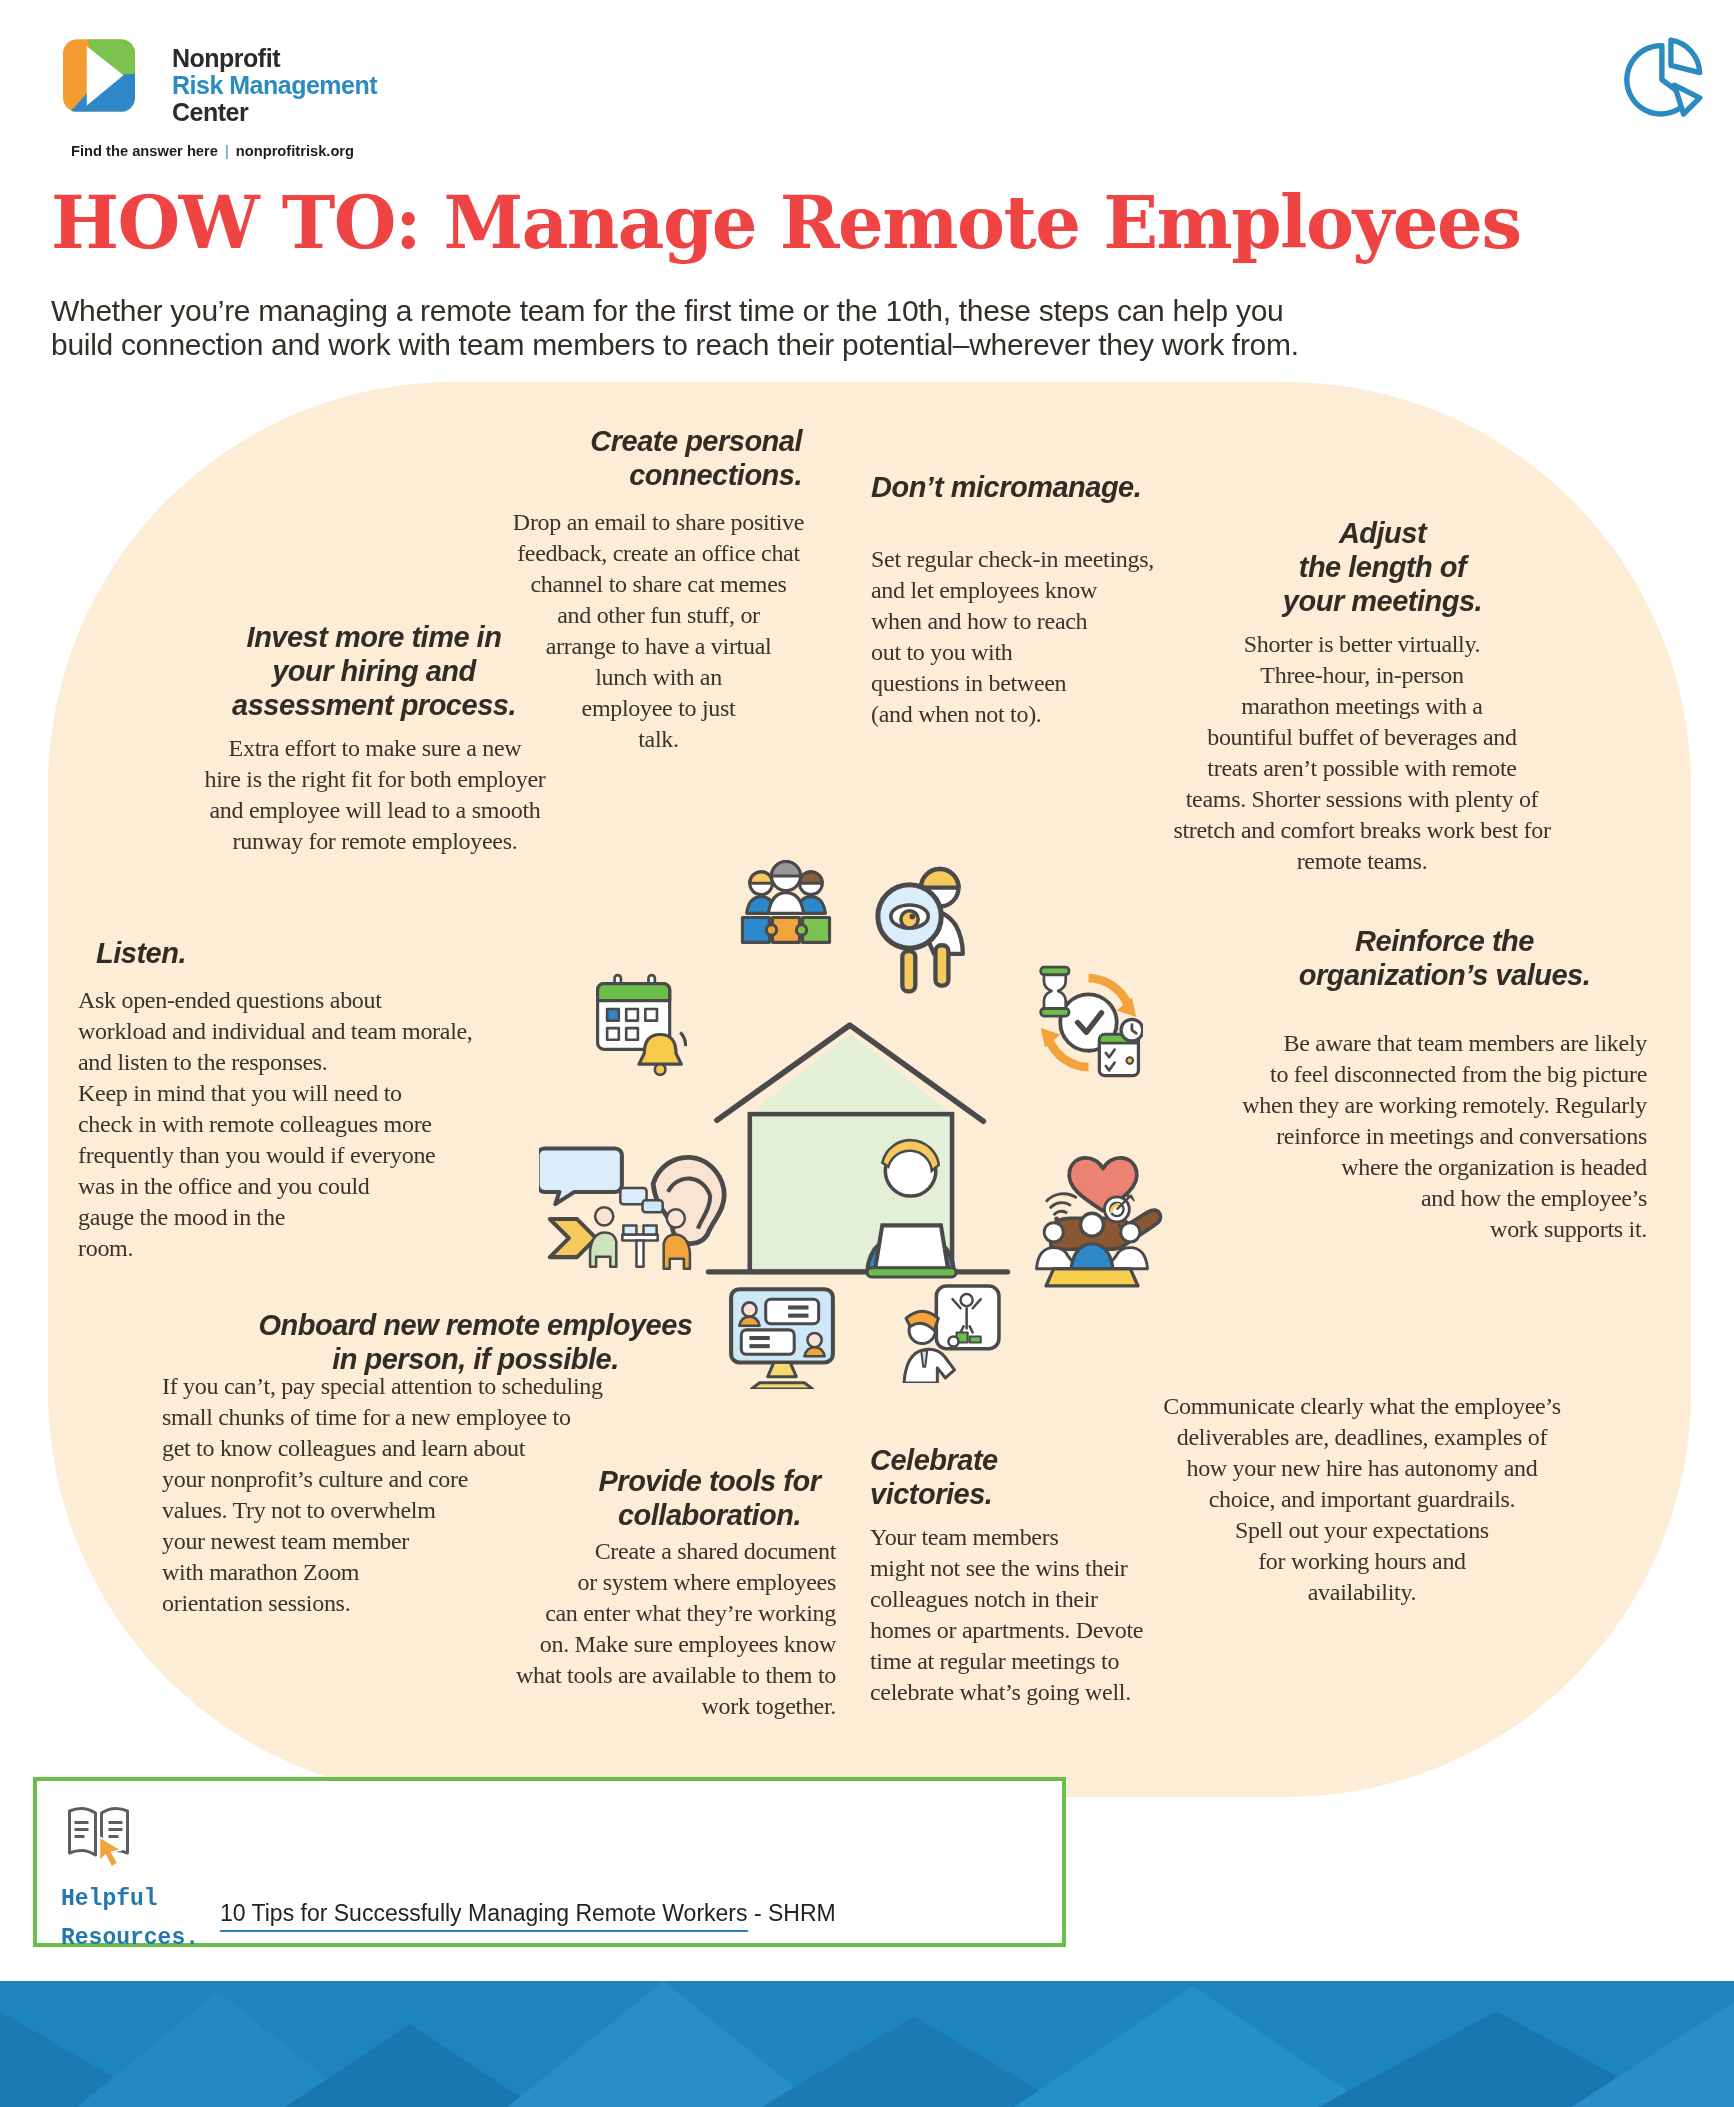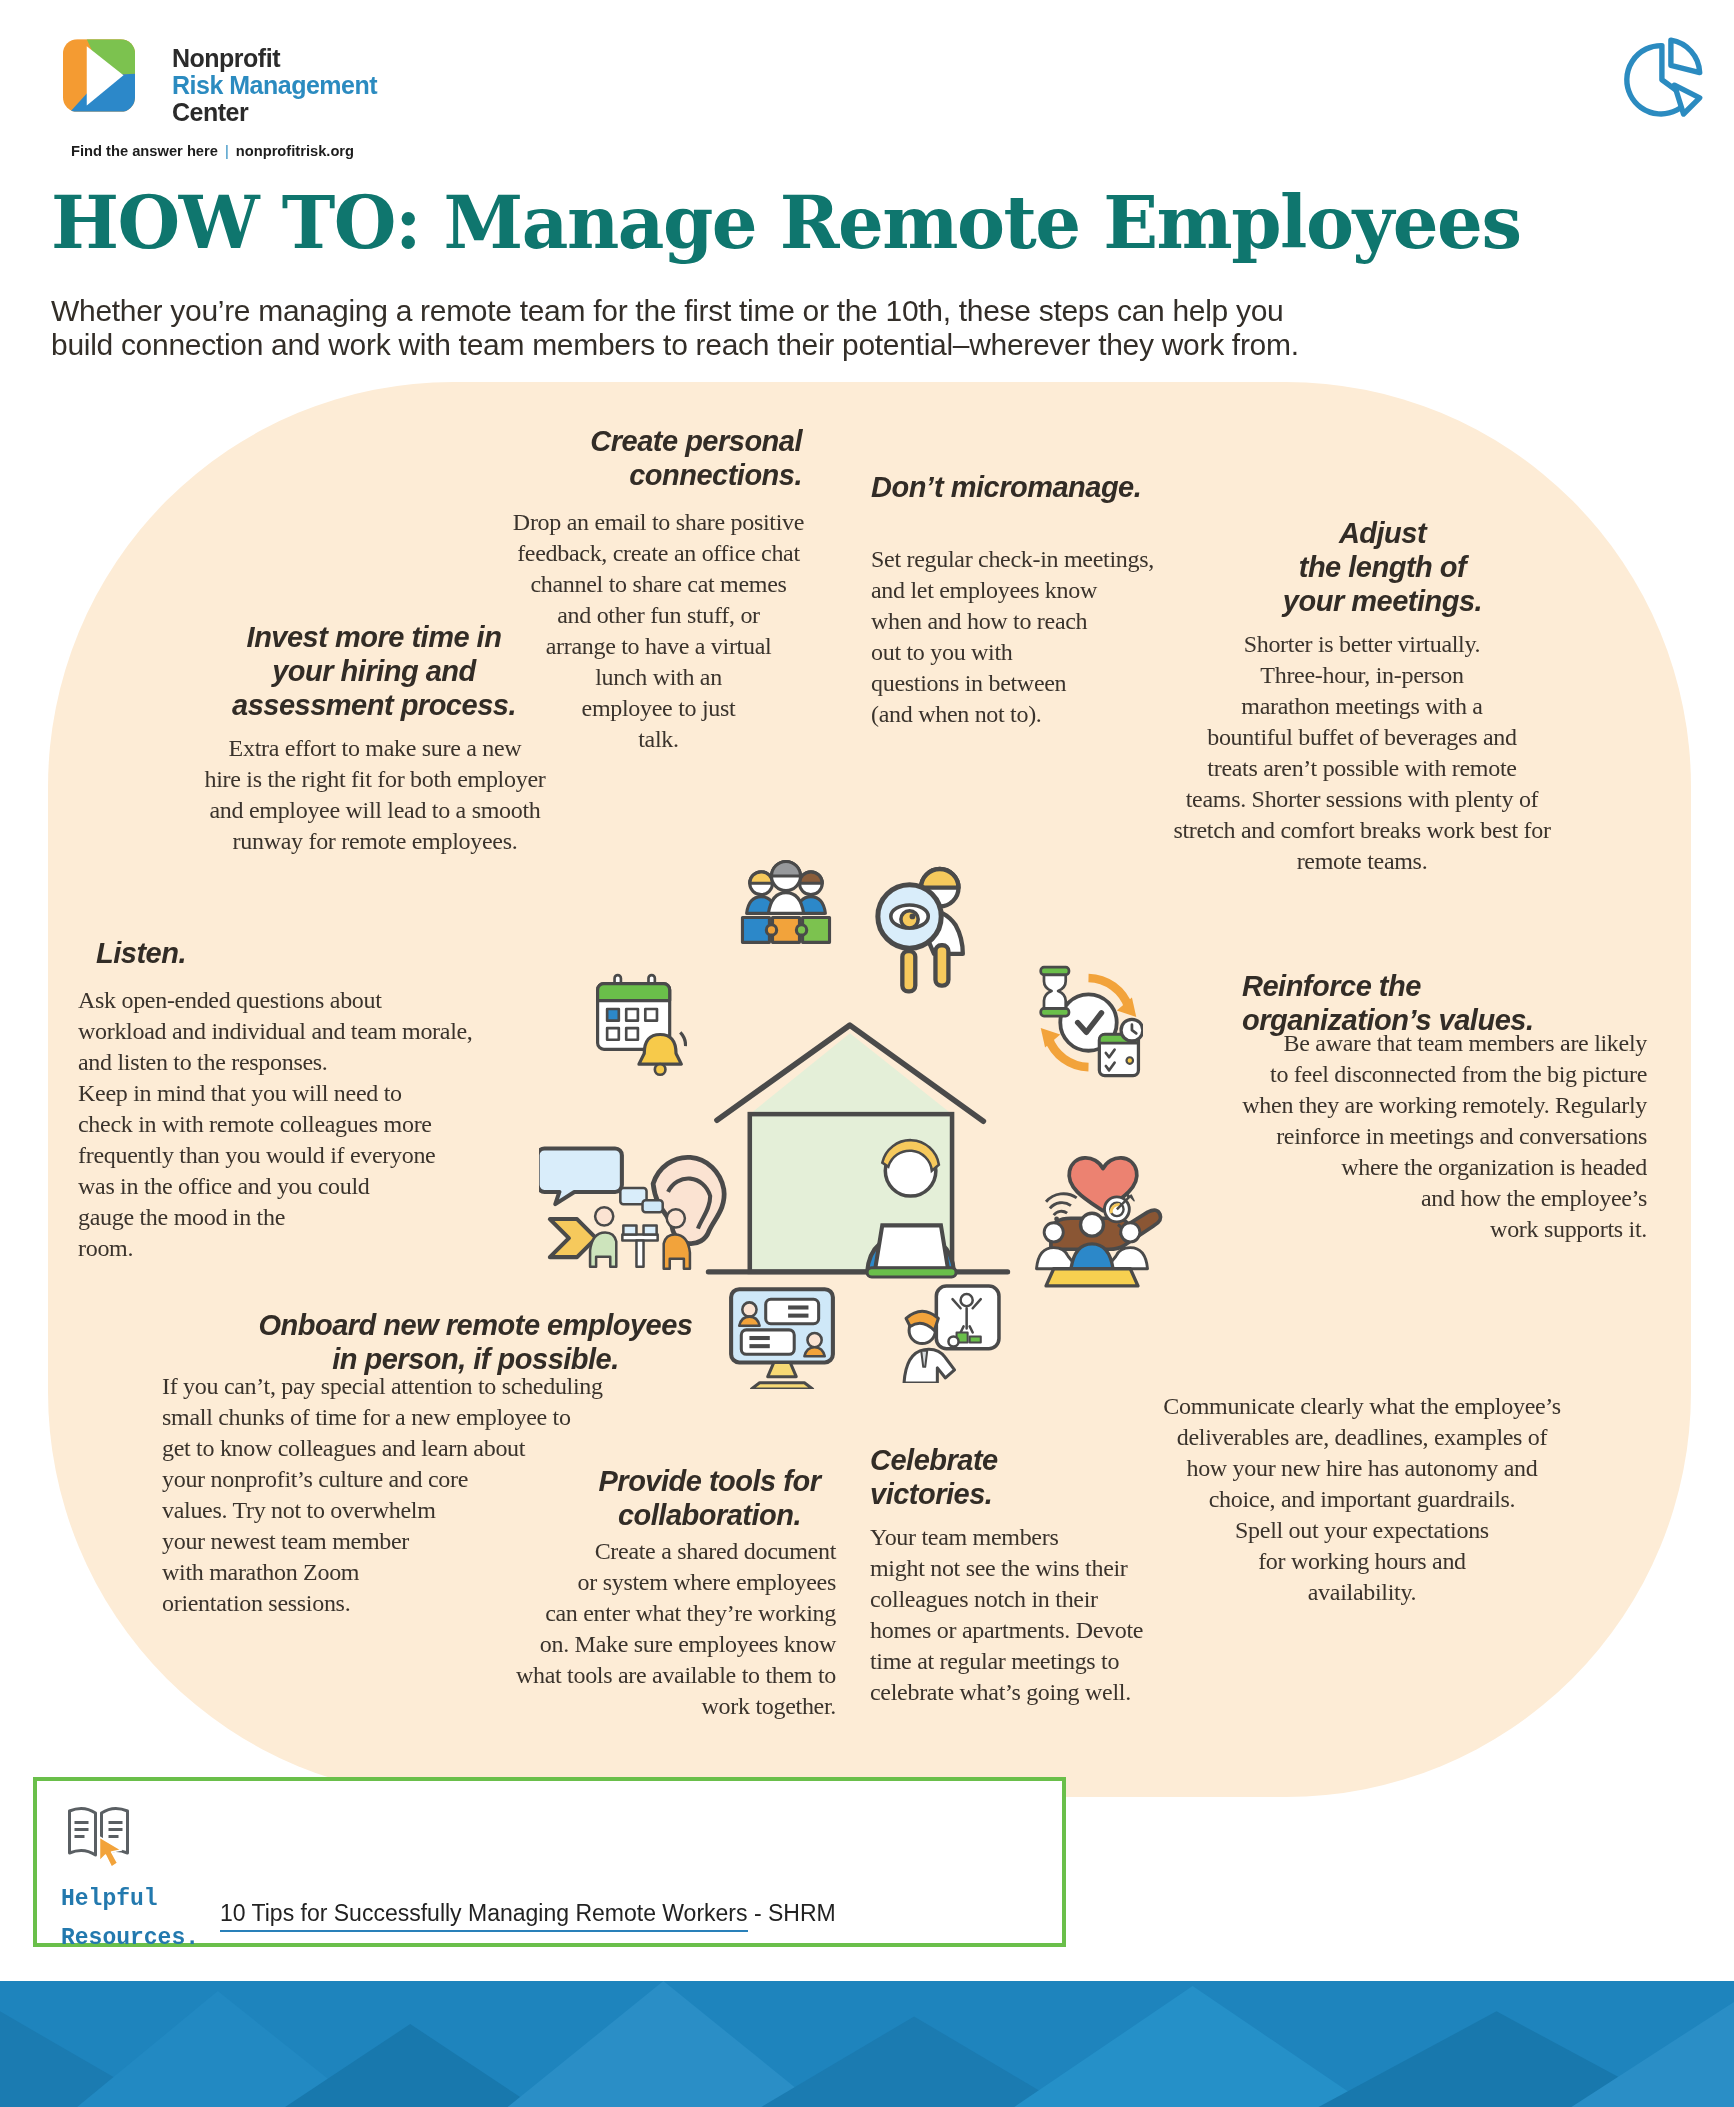--- a/index.html
+++ b/index.html
@@ -5,21 +5,21 @@
   html,body{margin:0;padding:0;background:#ffffff;}
   .page{position:relative;width:1735px;height:2108px;background:#ffffff;overflow:hidden;
         font-family:"Liberation Sans",sans-serif;}
   .abs{position:absolute;margin:0;}
   
   .h{font-style:italic;font-weight:700;font-size:29px;line-height:34px;color:#322c26;
      white-space:pre-line;letter-spacing:-0.5px;}
   .b{font-weight:400;font-size:24px;line-height:31px;color:#3a332c;white-space:pre-line;
      letter-spacing:-0.3px;font-family:Liberation Serif, serif;}
   .title{font-family:"DejaVu Serif",serif;font-weight:700;font-size:72px;line-height:76px;
-         color:#0f766e;letter-spacing:-1.5px;white-space:nowrap;}
+         color:#ef4444;letter-spacing:-1.5px;white-space:nowrap;}
   .subtitle{font-size:30px;line-height:34px;color:#332e28;white-space:pre-line;letter-spacing:-0.3px;}
   .brand-line{font-weight:700;font-size:25px;line-height:27px;color:#2b2b2b;letter-spacing:-0.5px;margin-left:44px;}
   .brand-blue{color:#2b8bc0;}
   .tagline{font-weight:700;font-size:14.7px;line-height:17px;color:#1d1d1d;}
   .tagline .sep{color:#2b8bc0;font-weight:400;padding:0 7px;}
   .blob{background:#fdecd6;border-radius:405px;}
   .res-box{border:4.6px solid #6abf4a;background:#ffffff;box-sizing:border-box;}
   .res-label{font-family:Liberation Mono, monospace;font-weight:700;font-size:23px;line-height:39px;
              color:#2379ae;white-space:pre-line;}
   .res-link{font-size:23px;line-height:26px;color:#222222;text-decoration:none;display:block;}
@@ -106,21 +106,21 @@
   <p class="abs b" style="left:78px;top:985px;width:496px">Ask open-ended questions about
 workload and individual and team morale,
 and listen to the responses.
 Keep in mind that you will need to
 check in with remote colleagues more
 frequently than you would if everyone
 was in the office and you could
 gauge the mood in the
 room.</p>
 
-  <h2 class="abs h" style="left:1242px;top:969px;width:405px;text-align:left">Reinforce the
+  <h2 class="abs h" style="left:1242px;top:924px;width:405px;text-align:center">Reinforce the
 organization’s values.</h2>
   <p class="abs b" style="left:1171px;top:1028px;width:476px;text-align:right">Be aware that team members are likely
 to feel disconnected from the big picture
 when they are working remotely. Regularly
 reinforce in meetings and conversations
 where the organization is headed
 and how the employee’s
 work supports it.</p>
 
   <h2 class="abs h" style="left:197px;top:1308px;width:557px;text-align:center">Onboard new remote employees

